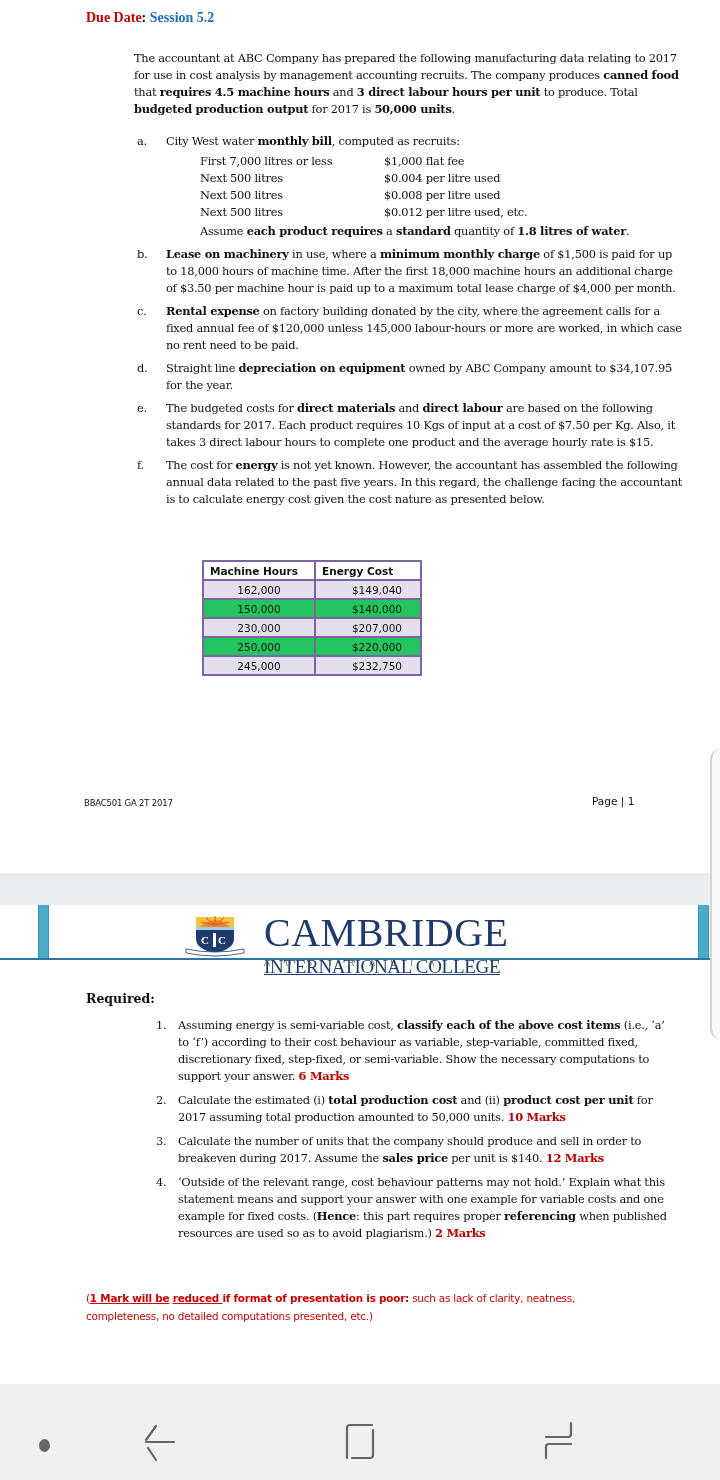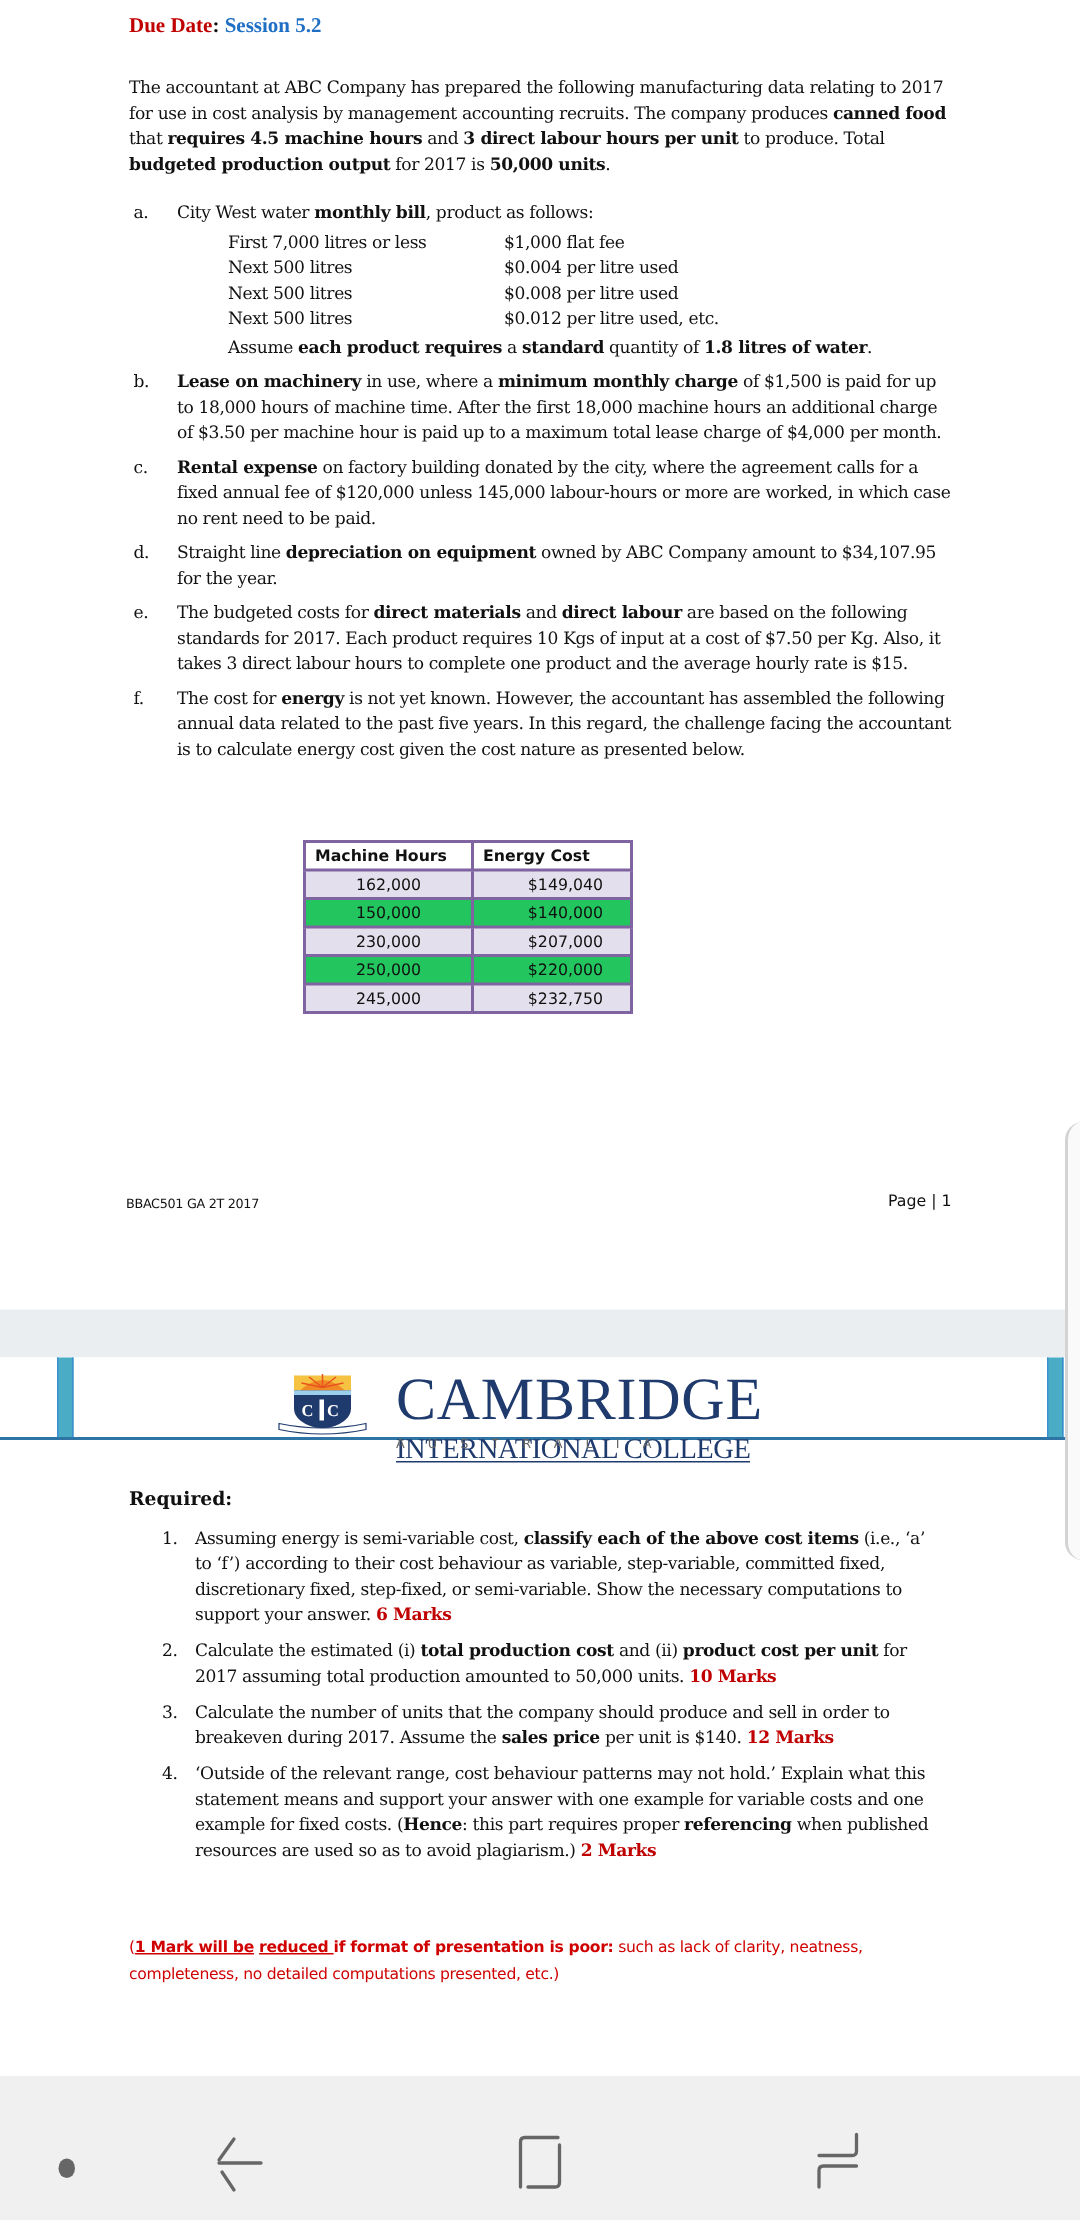--- a/index.html
+++ b/index.html
@@ -2,21 +2,21 @@
 <html><head>
 <meta charset="utf-8">
 <style>
   html, body { margin:0; padding:0; }
   body { width:720px; height:1480px; position:relative; background:#ffffff; overflow:hidden;
          font-family:"DejaVu Serif", "Liberation Serif", serif; color:#111; }
   .page { position:absolute; left:0; width:720px; background:#fff; }
   #page1 { top:0; height:873px; }
   #gap { position:absolute; left:0; top:873px; width:720px; height:32px; background:#ebeef0; }
   #page2 { top:905px; height:480px; }
-  .body-text { font-family:"DejaVu Serif", serif; font-size:11.4px; line-height:17px; letter-spacing:-0.25px; }
+  .body-text { font-family:"DejaVu Serif", serif; font-size:11.4px; line-height:17px; letter-spacing:-0.25px;margin-left:48px; }
   .title { position:absolute; left:86px; top:10px; font-family:"Liberation Serif", serif; font-weight:bold; font-size:14px; }
   .title .red { color:#c00000; }
   .title .blue { color:#1f6fc4; }
   .intro { position:absolute; left:86px; top:50px; width:548px; }
   .list { position:absolute; left:86px; width:552px; }
   .item { position:relative; padding-left:32px; }
   .item .marker { position:absolute; left:3px; top:0; }
   .water-row { display:flex; }
   .water-row .l { width:184px; }
   .mark { color:#c00000; font-weight:bold; }
@@ -55,21 +55,21 @@
 <div class="page" id="page1">
   <div class="title">
     <span class="red">Due Date</span><span>: </span><span class="blue">Session 5.2</span>
   </div>
 
   <div class="intro body-text"><span>The accountant at ABC Company has prepared the following manufacturing data relating to 2017 for use in cost analysis by management accounting recruits. The company produces </span><b>canned food</b><span> that </span><b>requires 4.5 machine hours</b><span> and </span><b>3 direct labour hours per unit</b><span> to produce. Total </span><b>budgeted production output</b><span> for 2017 is </span><b>50,000 units</b><span>.</span></div>
 
   <div class="list body-text" style="top:133px;">
     <div class="item">
       <span class="marker">a.</span>
-      <div><span>City West water </span><b>monthly bill</b><span>, product as follows:</span></div>
+      <div><span>City West water </span><b>monthly bill</b><span>, computed as recruits:</span></div>
       <div style="padding-left:34px; margin-top:3px;">
         <div id="water-rows">
             <div class="water-row">
               <span class="l">First 7,000 litres or less</span>
               <span>$1,000 flat fee</span>
             </div>
             <div class="water-row">
               <span class="l">Next 500 litres</span>
               <span>$0.004 per litre used</span>
             </div>

